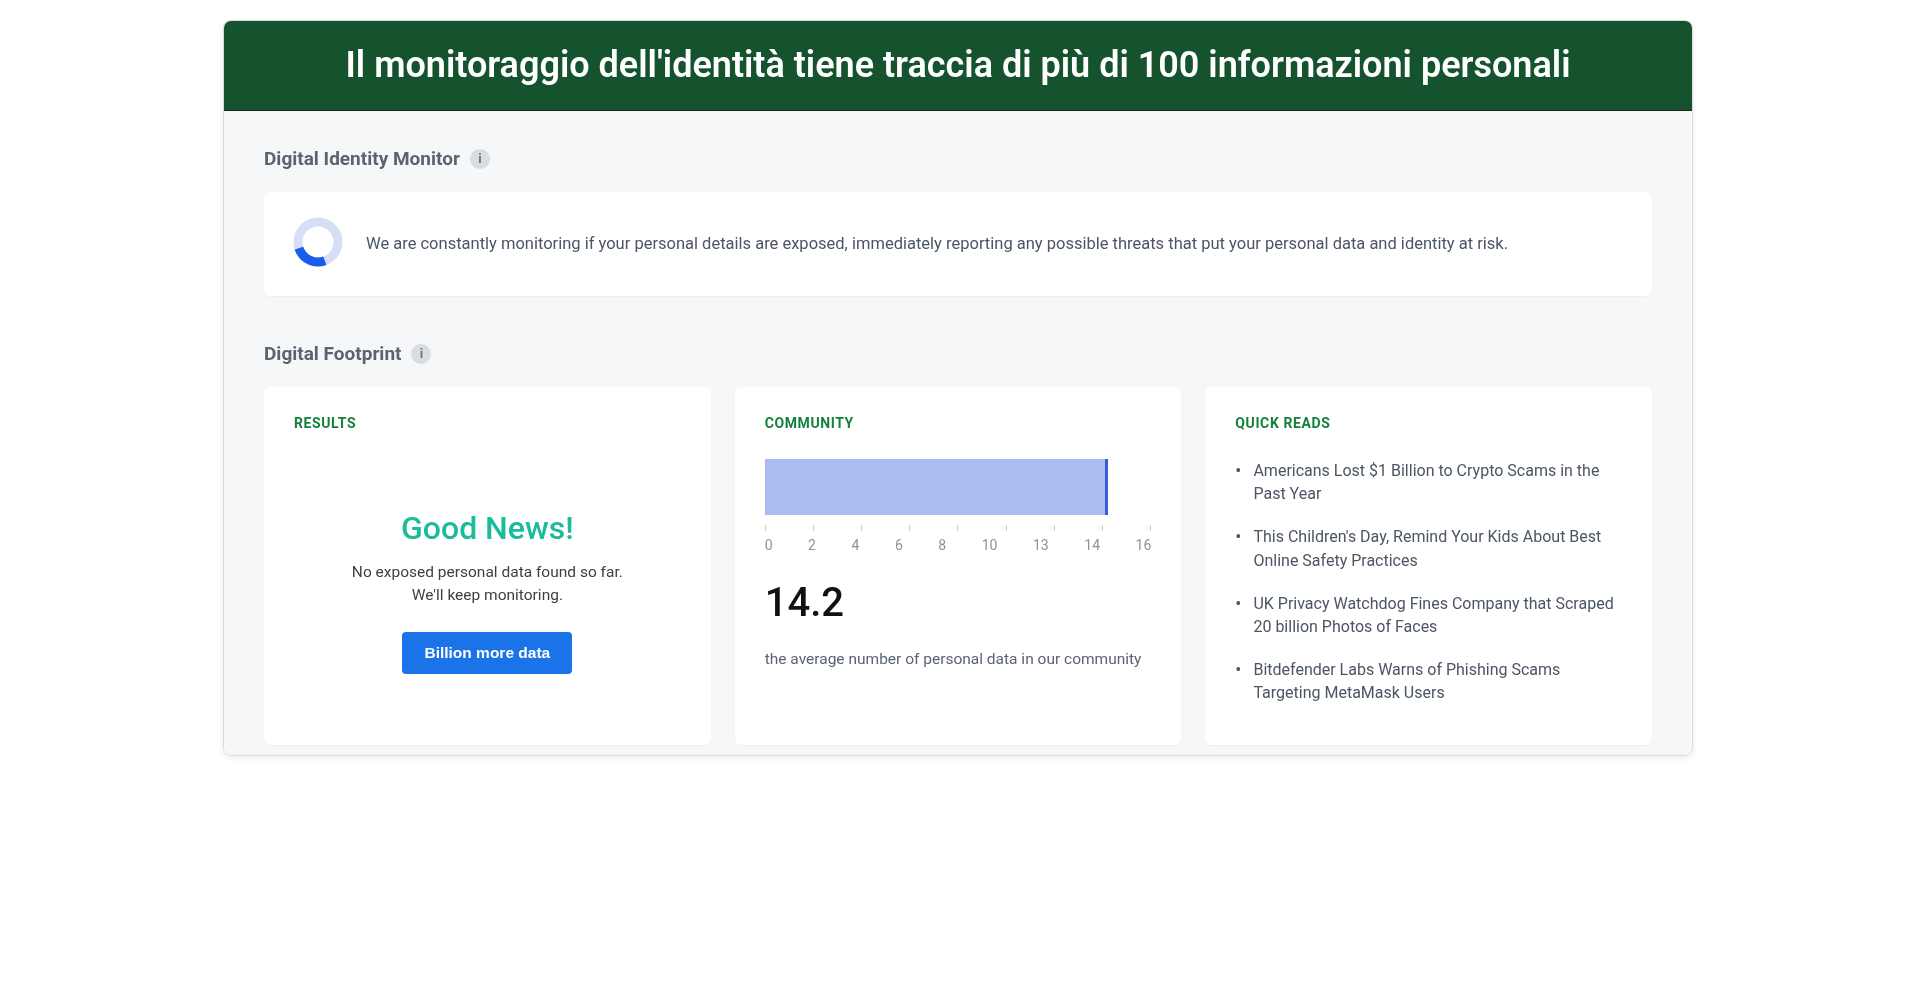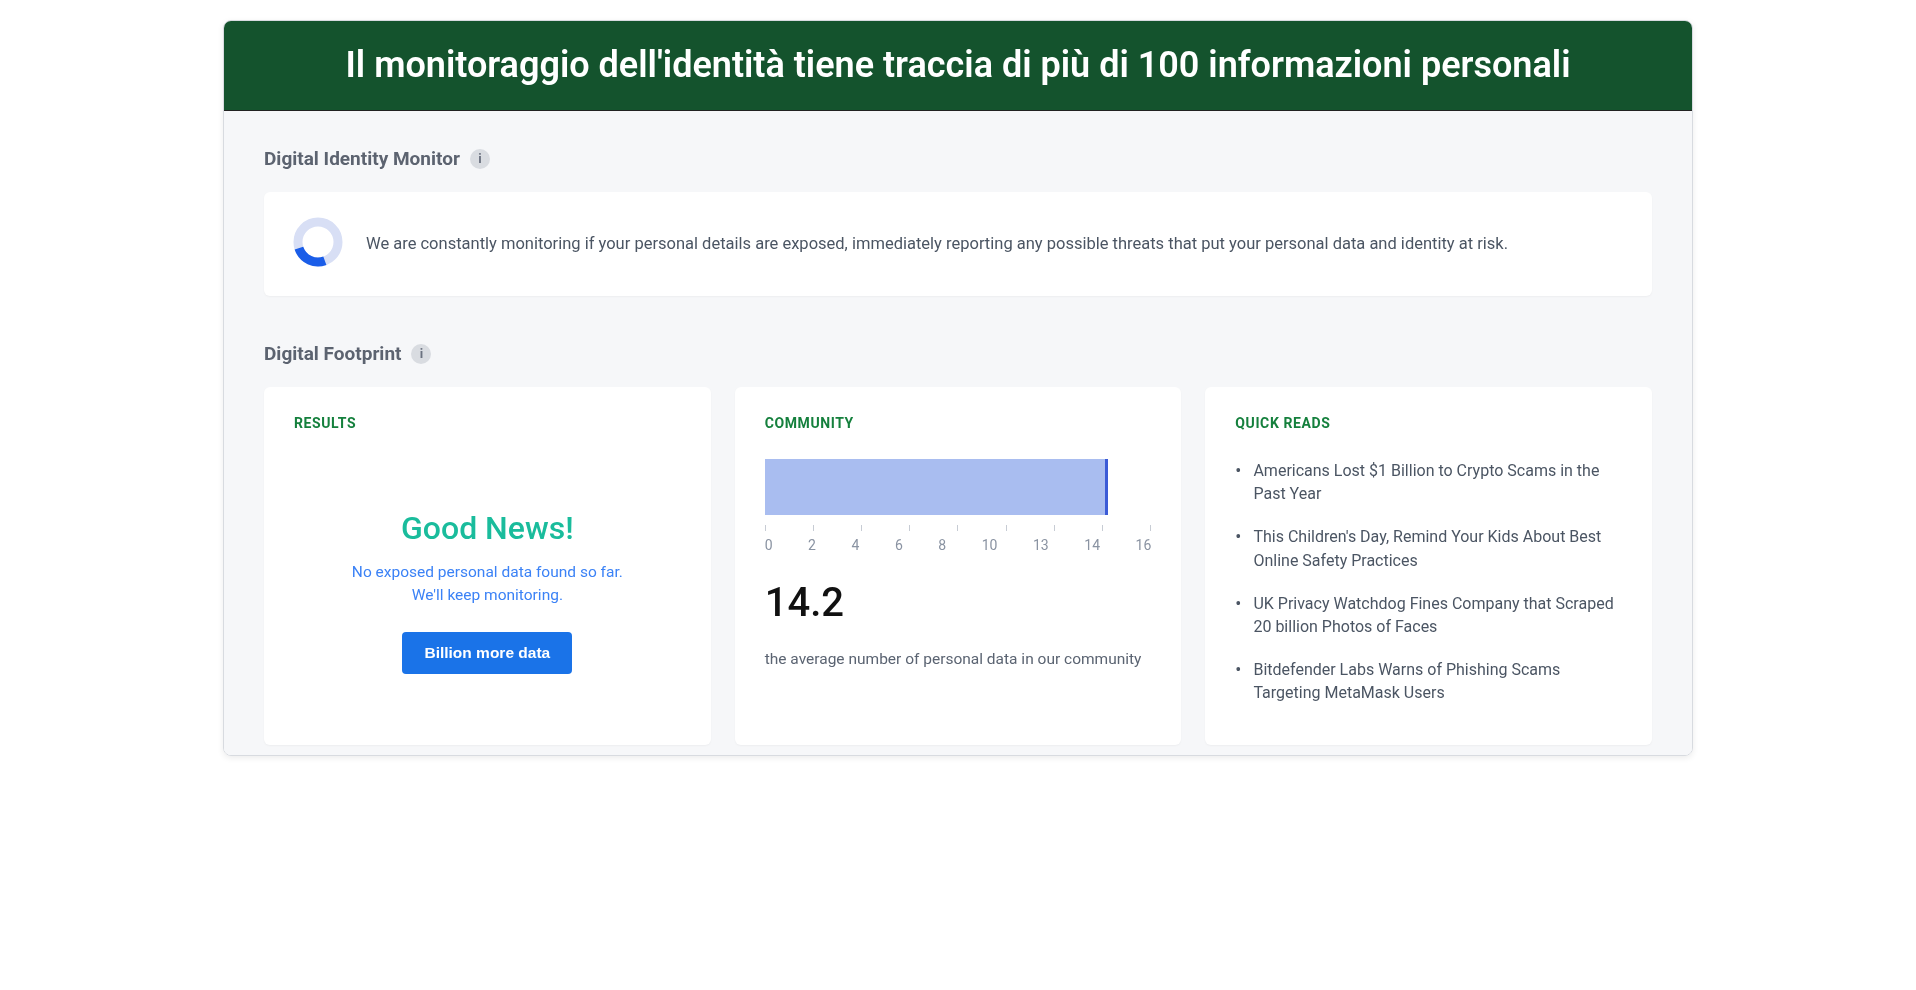--- a/index.html
+++ b/index.html
@@ -103,21 +103,21 @@
       justify-content: center;
       padding-top: 50px;
     }
     .good-news-title {
       color: #1abc9c;
       font-size: 32px;
       font-weight: 500;
       margin-bottom: 14px;
     }
     .good-news-text {
-      color: #3b82f6;
+      color: #404040;
       font-size: 15.5px;
       line-height: 1.5;
       text-align: center;
       margin-bottom: 24px;
     }
     .btn-primary {
       background: #1a73e8;
       color: #fff;
       border: none;
       border-radius: 4px;

